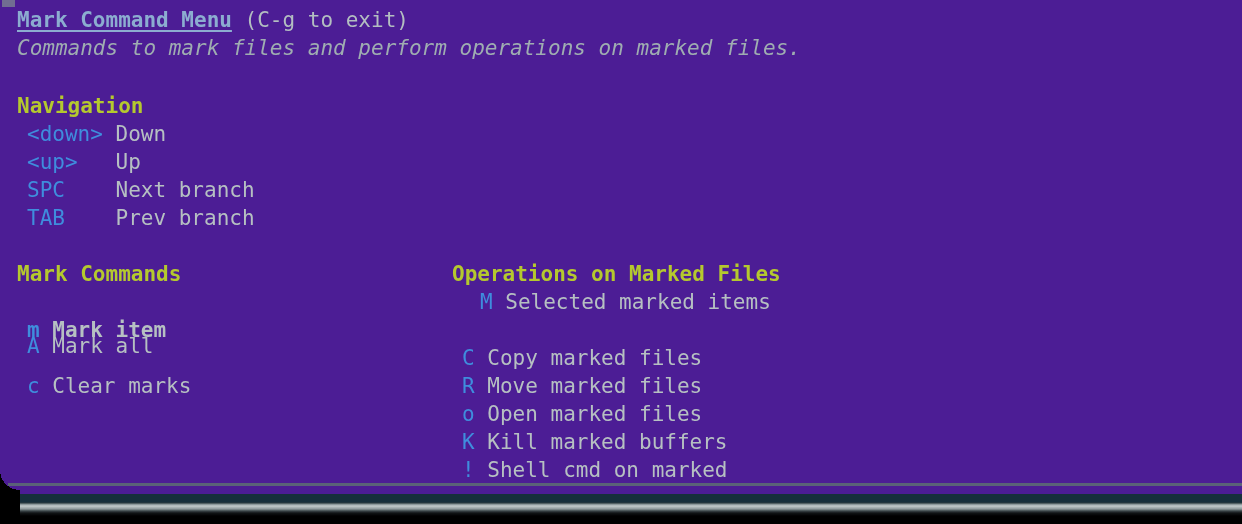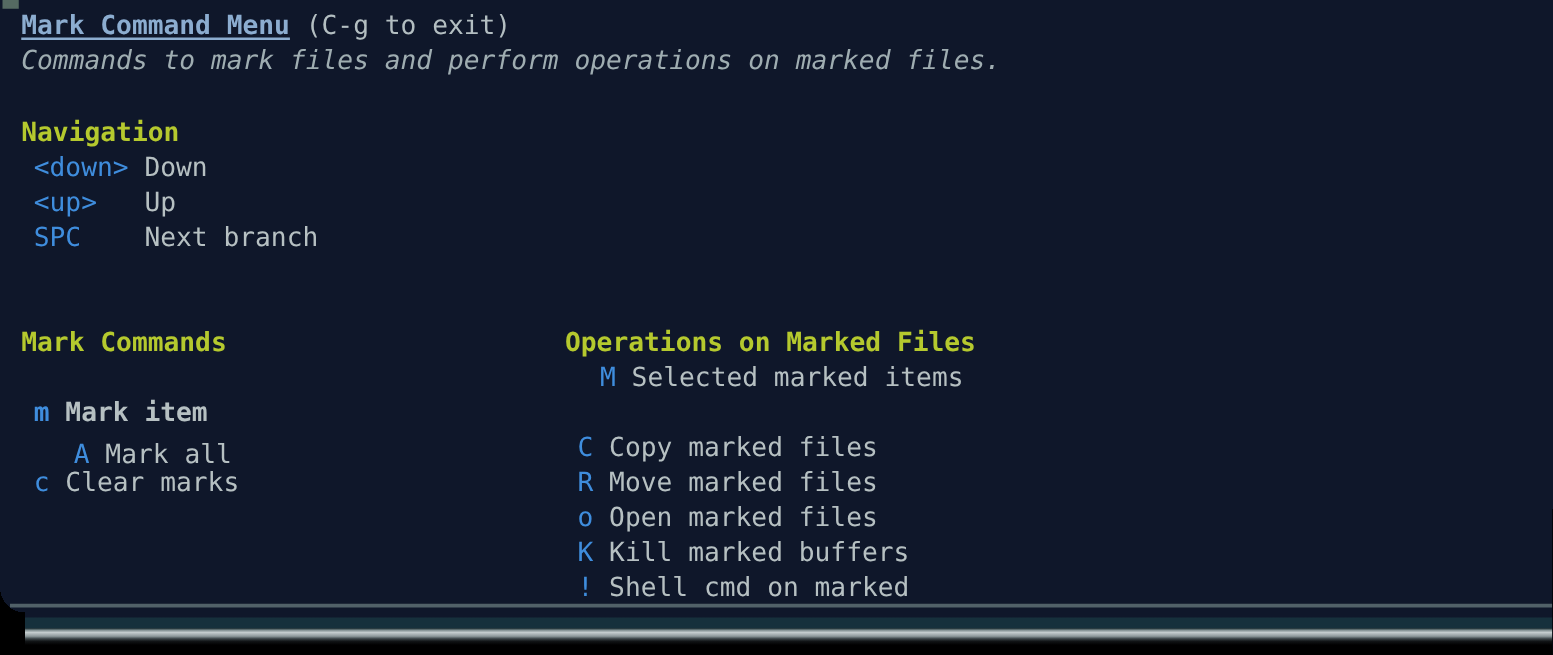--- a/index.html
+++ b/index.html
@@ -15,21 +15,21 @@
     background: #000;
     font-family: "DejaVu Sans Mono", "Liberation Mono", monospace;
   }
   
   #frame {
     position: absolute;
     left: 0;
     top: 0;
     width: 1242px;
     height: 518px;
-    background: #0f172a;
+    background: #4c1d95;
     border-bottom-left-radius: 14px;
     overflow: hidden;
   }
   
   #edge-shadow {
     position: absolute;
     left: 0;
     top: 494px;
     width: 1242px;
     height: 30px;
@@ -135,25 +135,26 @@
 
       <div class="line" style="left:17px; top:6px;"><span class="title">Mark Command Menu</span><span class="title-suffix"> (C-g to exit)</span></div>
 
       <div class="line subtitle" style="left:17px; top:34px;">Commands to mark files and perform operations on marked files.</div>
 
       <div class="line heading" style="left:17px; top:92px;">Navigation</div>
 
       <div class="row" style="left:27px; top:120px;"><span class="key">&lt;down&gt; </span><span class="desc">Down</span></div>
       <div class="row" style="left:27px; top:148px;"><span class="key">&lt;up&gt;   </span><span class="desc">Up</span></div>
       <div class="row" style="left:27px; top:176px;"><span class="key">SPC    </span><span class="desc">Next branch</span></div>
+      <div class="row" style="left:27px; top:204px;"><span class="key">TAB    </span><span class="desc">Prev branch</span></div>
 
       <div class="line heading" style="left:17px; top:260px;">Mark Commands</div>
 
       <div class="row" style="left:27px; top:316px;font-weight:bold;"><span class="key">m </span><span class="desc">Mark item</span></div>
-      <div class="row" style="left:27px; top:349px;margin-left:32px;"><span class="key">A </span><span class="desc">Mark all</span></div>
+      <div class="row" style="left:27px; top:332px;"><span class="key">A </span><span class="desc">Mark all</span></div>
       <div class="row" style="left:27px; top:372px;"><span class="key">c </span><span class="desc">Clear marks</span></div>
 
       <div class="line heading" style="left:452px; top:260px;">Operations on Marked Files</div>
 
       <div class="row" style="left:434px; top:288px;margin-left:46px;"><span class="key">M </span><span class="desc">Selected marked items</span></div>
       <div class="row" style="left:462px; top:344px;"><span class="key">C </span><span class="desc">Copy marked files</span></div>
       <div class="row" style="left:462px; top:372px;"><span class="key">R </span><span class="desc">Move marked files</span></div>
       <div class="row" style="left:462px; top:400px;"><span class="key">o </span><span class="desc">Open marked files</span></div>
       <div class="row" style="left:462px; top:428px;"><span class="key">K </span><span class="desc">Kill marked buffers</span></div>
       <div class="row" style="left:462px; top:456px;text-align:center;"><span class="key">! </span><span class="desc">Shell cmd on marked</span></div>

